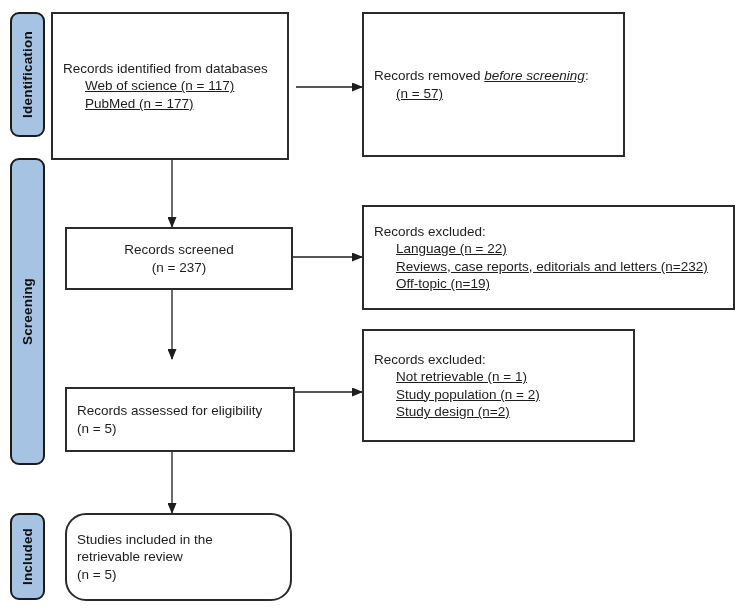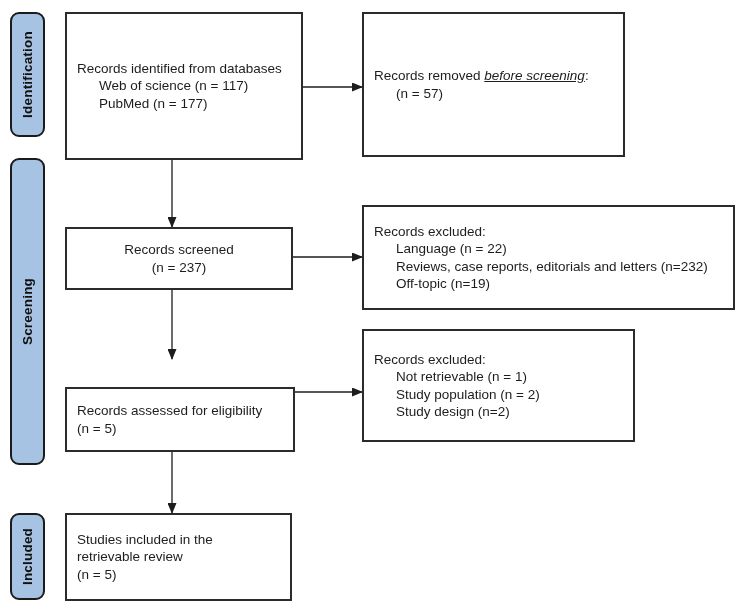--- a/index.html
+++ b/index.html
@@ -34,20 +34,21 @@
     justify-content: center;
     padding: 6px 10px;
     font-size: 13.5px;
     line-height: 17.5px;
   }
   .flow-box .line {
     white-space: nowrap;
   }
   .flow-box .line.indent {
     padding-left: 22px;
+    text-decoration: underline;
   }
   .italic {
     font-style: italic;
     text-decoration: underline;
   }
   .stage-box {
     position: absolute;
     box-sizing: border-box;
     background: #a6c3e3;
     border: 2px solid #1b1b1b;
@@ -58,27 +59,27 @@
   }
   .stage-box .stage-label {
     transform: rotate(-90deg);
     white-space: nowrap;
     font-weight: bold;
     font-size: 13.5px;
     letter-spacing: 0.2px;
     color: #111111;
   }
   
-  #box-records-identified { left: 65px;  top: 12px;  width: 238px; height: 148px; }
+  #box-records-identified { left: 51px;  top: 12px;  width: 238px; height: 148px; }
   #box-records-removed    { left: 362px; top: 12px;  width: 263px; height: 145px; }
   #box-records-screened   { left: 65px;  top: 227px; width: 228px; height: 63px; align-items: center; }
   #box-excluded-screening { left: 362px; top: 205px; width: 373px; height: 105px; }
   #box-records-assessed   { left: 65px;  top: 359px; width: 230px; height: 65px; margin-top: 28px; }
   #box-excluded-eligibility { left: 362px; top: 329px; width: 273px; height: 113px; }
-  #box-studies-included   { left: 65px;  top: 513px; width: 227px; height: 88px; }
+  #box-studies-included   { left: 65px;  top: 513px; width: 227px; height: 88px; border-radius: 21px; }
 
   #stage-identification { left: 10px; top: 12px;  width: 35px; height: 125px; }
   #stage-screening      { left: 10px; top: 158px; width: 35px; height: 307px; }
   #stage-included       { left: 10px; top: 513px; width: 35px; height: 87px; }
 </style>
 </head>
 <body>
 
 <div id="canvas">
 

